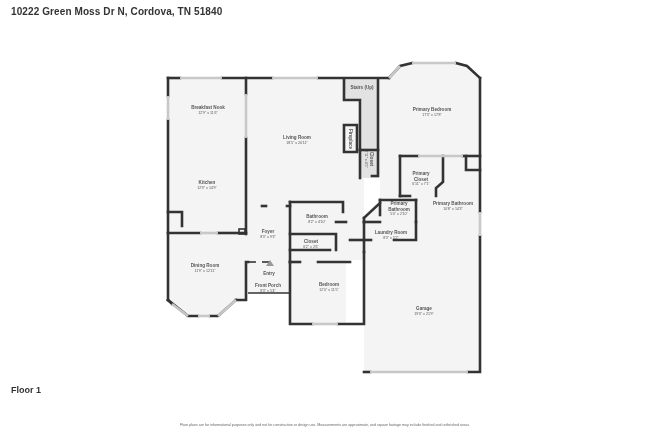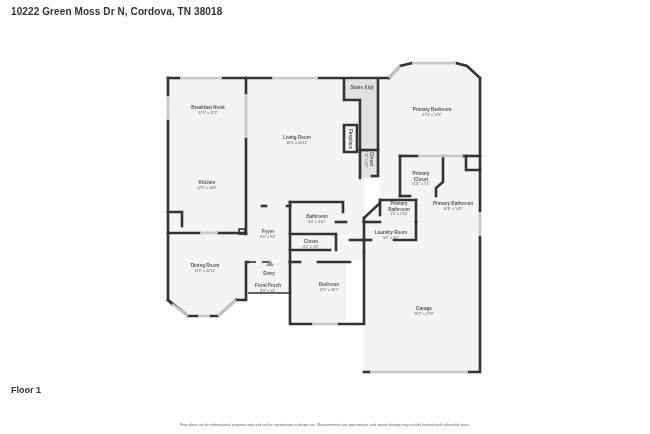--- a/index.html
+++ b/index.html
@@ -14,21 +14,21 @@
   .win { stroke:#c8c8c8; stroke-width:2.6; fill:none; }
   .hatch { fill:#e2e2e2; }
   .lbl { position:absolute; transform:translateX(-50%); text-align:center; color:#555555; white-space:nowrap; }
   .lbl .n { display:block; font-size:4.6px; font-weight:bold; line-height:5.5px; }
   .lbl .d { display:block; font-size:3.6px; line-height:4.5px; }
   .vert { transform:translate(-50%,-50%) rotate(90deg); }
 </style>
 </head>
 <body>
 
-<div class="title">10222 Green Moss Dr N, Cordova, TN 38018</div>
+<div class="title">10222 Green Moss Dr N, Cordova, TN 51840</div>
 
 <svg class="plan" width="650" height="434" viewBox="0 0 650 434">
 
   <g>
     <rect class="room" x="168" y="78" width="176" height="156"></rect>
     <rect class="room" x="344" y="78" width="36" height="100"></rect>
     <polygon class="room" points="380,78 389,78 400,66 412,63 456,63 467,66 480,78 480,240 364,240 364,215 380,200 380,178"></polygon>
     <polygon class="room" points="168,234 248,234 248,300 236,300 218,316 188,316 168,300"></polygon>
     <rect class="room" x="248" y="178" width="116" height="82"></rect>
     <rect class="room" x="290" y="202" width="56" height="121"></rect>

